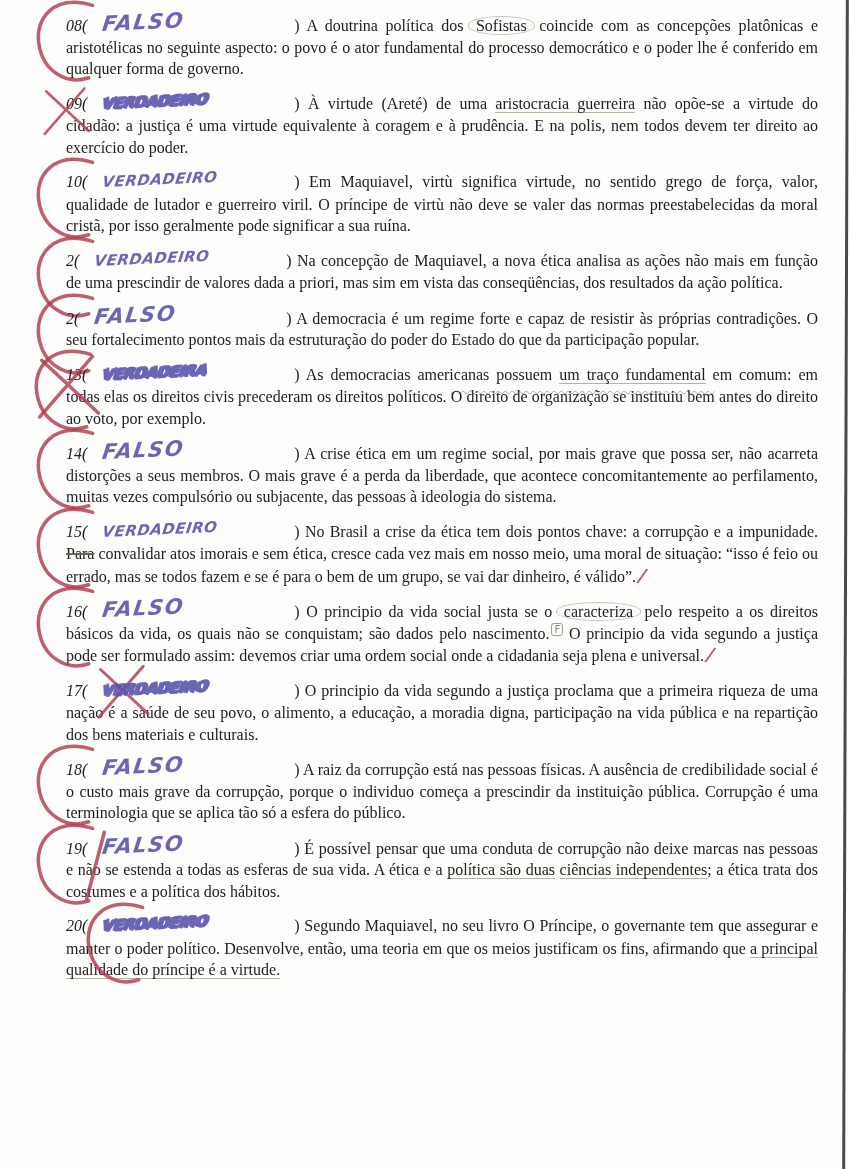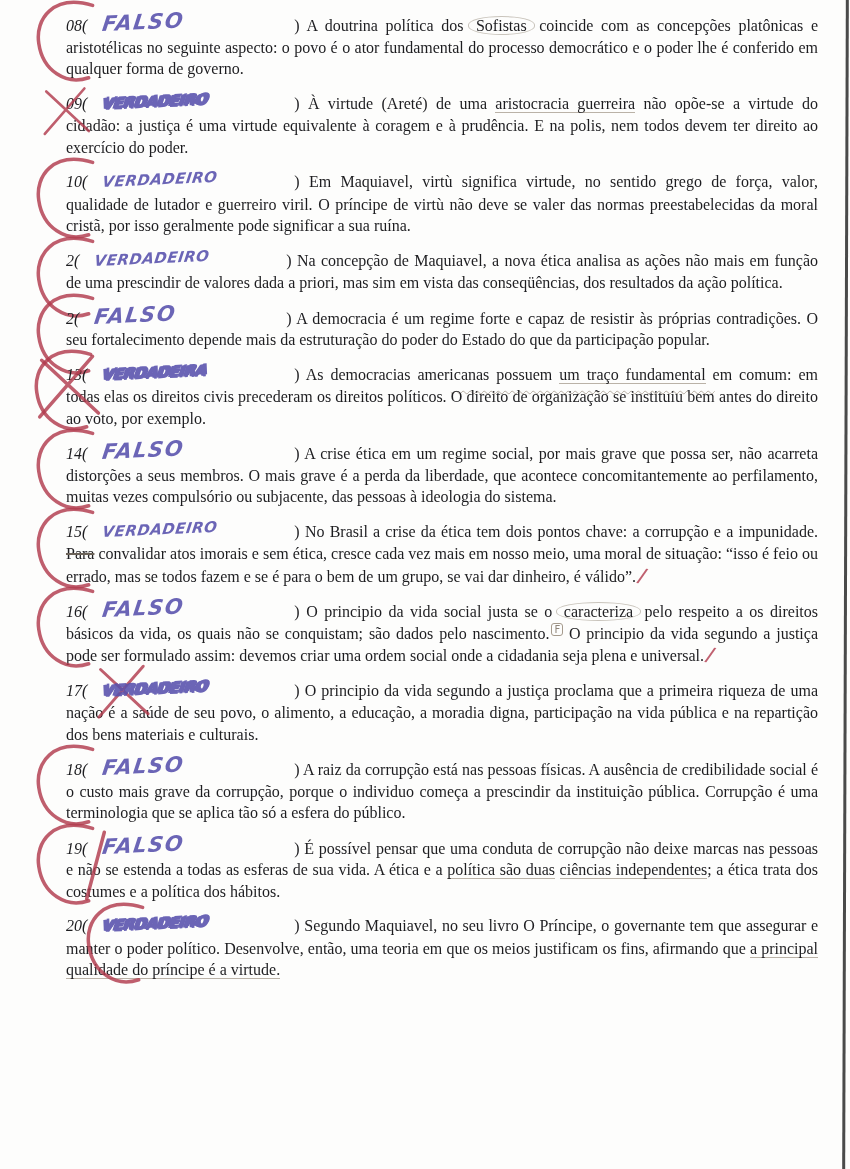--- a/index.html
+++ b/index.html
@@ -84,21 +84,21 @@
           <path d="M14,14 L72,68 M66,10 L12,72" fill="none" stroke="#b13a4d" stroke-width="3.6" stroke-linecap="round" opacity="0.82"></path>
         </svg><span class="qnum">09(</span><span class="answer-slot"><span class="answer long scribble" style="color: rgb(88, 81, 173);">VERDADEIRO</span></span><span>) </span><span>À virtude (Areté) de uma </span><span class="seg-underline">aristocracia guerreira</span><span> não opõe-se a virtude do cidadão: a justiça é uma virtude equivalente à coragem e à prudência. E na polis, nem todos devem ter direito ao exercício do poder.</span></div>
       <div class="question"><svg viewBox="0 0 90 95" class="mark mark-correct-loop">
           <path d="M64,8 C24,-4 5,22 9,47 C13,75 37,90 60,82" fill="none" stroke="#b13a4d" stroke-width="3.6" stroke-linecap="round" opacity="0.82"></path>
         </svg><span class="qnum">10(</span><span class="answer-slot"><span class="answer long" style="color: rgb(88, 81, 173);">VERDADEIRO</span></span><span>) </span><span>Em Maquiavel, virtù significa virtude, no sentido grego de força, valor, qualidade de lutador e guerreiro viril. O príncipe de virtù não deve se valer das normas preestabelecidas da moral cristã, por isso geralmente pode significar a sua ruína.</span></div>
       <div class="question"><svg viewBox="0 0 90 95" class="mark mark-correct-loop">
           <path d="M64,8 C24,-4 5,22 9,47 C13,75 37,90 60,82" fill="none" stroke="#b13a4d" stroke-width="3.6" stroke-linecap="round" opacity="0.82"></path>
         </svg><span class="qnum">2(</span><span class="answer-slot"><span class="answer long" style="color: rgb(88, 81, 173);">VERDADEIRO</span></span><span>) </span><span>Na concepção de Maquiavel, a nova ética analisa as ações não mais em função de uma prescindir de valores dada a priori, mas sim em vista das conseqüências, dos resultados da ação política.</span></div>
       <div class="question"><svg viewBox="0 0 90 95" class="mark mark-correct-loop">
           <path d="M64,8 C24,-4 5,22 9,47 C13,75 37,90 60,82" fill="none" stroke="#b13a4d" stroke-width="3.6" stroke-linecap="round" opacity="0.82"></path>
-        </svg><span class="qnum">2(</span><span class="answer-slot"><span class="answer short" style="color: rgb(88, 81, 173);">FALSO</span></span><span>) </span><span>A democracia é um regime forte e capaz de resistir às próprias contradições. O seu fortalecimento depende mais da estruturação do poder do Estado do que da participação popular.</span></div>
+        </svg><span class="qnum">2(</span><span class="answer-slot"><span class="answer short" style="color: rgb(88, 81, 173);">FALSO</span></span><span>) </span><span>A democracia é um regime forte e capaz de resistir às próprias contradições. O seu fortalecimento pontos mais da estruturação do poder do Estado do que da participação popular.</span></div>
       <div class="question"><svg viewBox="0 0 90 95" class="mark mark-x-and-loop">
           <path d="M14,14 L72,68 M66,10 L12,72" fill="none" stroke="#b13a4d" stroke-width="3.6" stroke-linecap="round" opacity="0.82"></path>
           <path d="M64,8 C24,-4 5,22 9,47 C13,75 37,90 60,82" fill="none" stroke="#b13a4d" stroke-width="3.6" stroke-linecap="round" opacity="0.82"></path>
         </svg><span class="qnum">13(</span><span class="answer-slot"><span class="answer long scribble" style="color: rgb(88, 81, 173);">VERDADEIRA</span></span><span>) </span><span>As democracias americanas possuem </span><span class="seg-underline">um traço fundamental</span><span> em comum: em todas elas os direitos civis precederam os direitos políticos. </span><span class="seg-overwavy">O direito de organização se instituiu bem</span><span> antes do direito ao voto, por exemplo.</span></div>
       <div class="question"><svg viewBox="0 0 90 95" class="mark mark-correct-loop">
           <path d="M64,8 C24,-4 5,22 9,47 C13,75 37,90 60,82" fill="none" stroke="#b13a4d" stroke-width="3.6" stroke-linecap="round" opacity="0.82"></path>
         </svg><span class="qnum">14(</span><span class="answer-slot"><span class="answer short" style="color: rgb(88, 81, 173);">FALSO</span></span><span>) </span><span>A crise ética em um regime social, por mais grave que possa ser, não acarreta distorções a seus membros. O mais grave é a perda da liberdade, que acontece concomitantemente ao perfilamento, muitas vezes compulsório ou subjacente, das pessoas à ideologia do sistema.</span></div>
       <div class="question"><svg viewBox="0 0 90 95" class="mark mark-correct-loop">
           <path d="M64,8 C24,-4 5,22 9,47 C13,75 37,90 60,82" fill="none" stroke="#b13a4d" stroke-width="3.6" stroke-linecap="round" opacity="0.82"></path>
         </svg><span class="qnum">15(</span><span class="answer-slot"><span class="answer long" style="color: rgb(88, 81, 173);">VERDADEIRO</span></span><span>) </span><span>No Brasil a crise da ética tem dois pontos chave: a corrupção e a impunidade. </span><span class="seg-strike">Para</span><span> convalidar atos imorais e sem ética, cresce cada vez mais em nosso meio, uma moral de situação: “isso é feio ou errado, mas se todos fazem e se é para o bem de um grupo, se vai dar dinheiro, é válido”.</span><span class="red-slash" style="color: rgb(177, 58, 77);">/</span></div>

